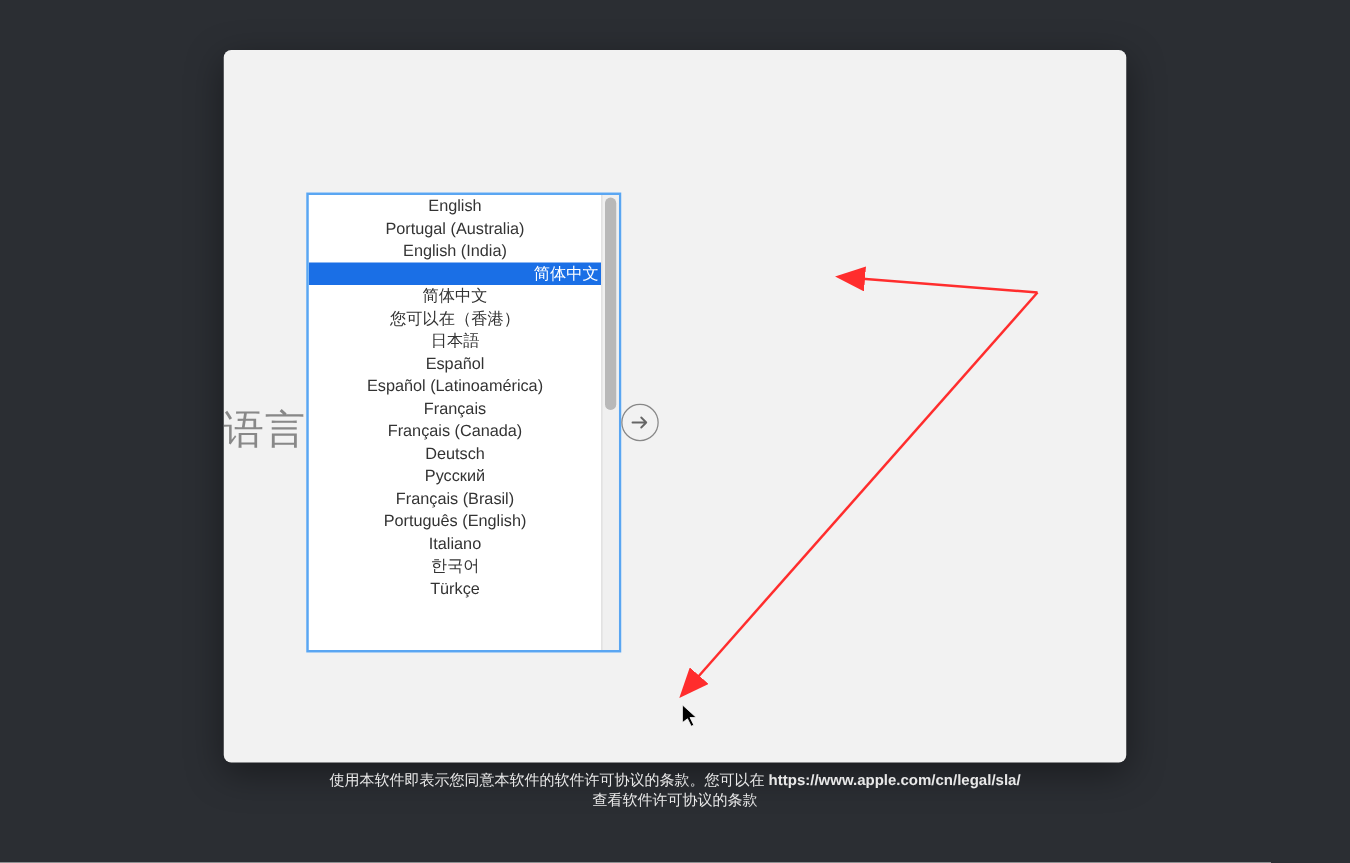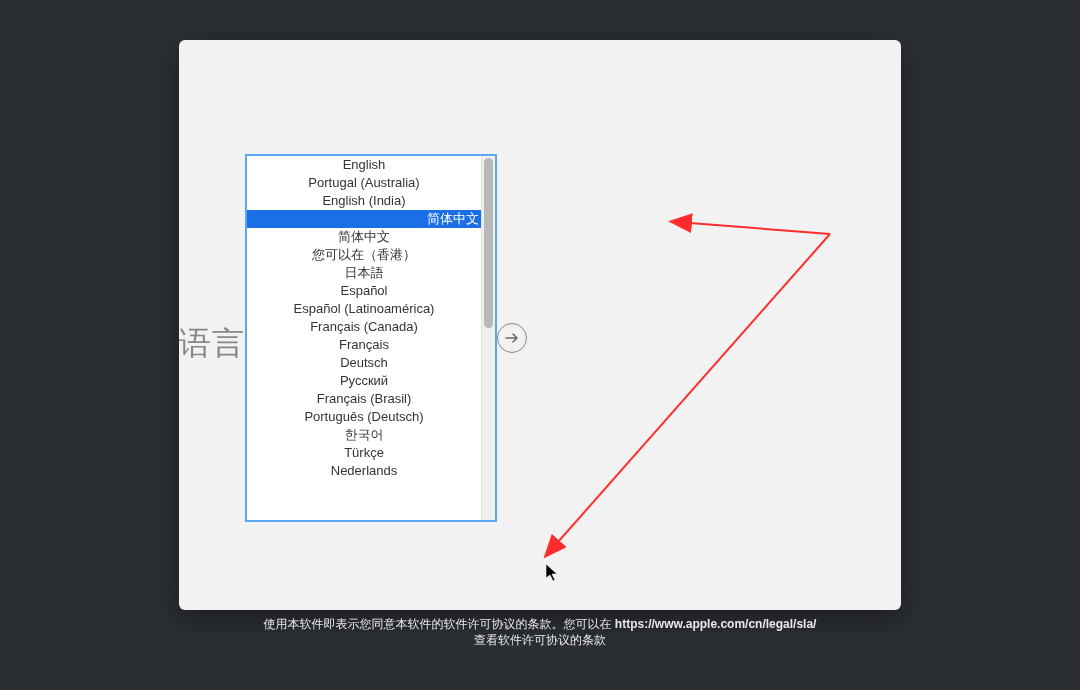--- a/index.html
+++ b/index.html
@@ -123,29 +123,29 @@
     <div class="list-scroll" id="list-scroll">
         <div class="list-item">English</div>
         <div class="list-item">Portugal (Australia)</div>
         <div class="list-item">English (India)</div>
         <div class="list-item selected">简体中文</div>
         <div class="list-item">简体中文</div>
         <div class="list-item">您可以在（香港）</div>
         <div class="list-item">日本語</div>
         <div class="list-item">Español</div>
         <div class="list-item">Español (Latinoamérica)</div>
+        <div class="list-item">Français</div>
         <div class="list-item">Français (Canada)</div>
-        <div class="list-item">Français</div>
         <div class="list-item">Deutsch</div>
         <div class="list-item">Русский</div>
         <div class="list-item">Français (Brasil)</div>
-        <div class="list-item">Português (Deutsch)</div>
+        <div class="list-item">Português (English)</div>
+        <div class="list-item">Italiano</div>
         <div class="list-item">한국어</div>
         <div class="list-item">Türkçe</div>
-        <div class="list-item">Nederlands</div>
       </div>
     <div class="scrollbar-track">
       <div class="scrollbar-thumb"></div>
     </div>
   </div>
 
   <div class="next-button">
     <span>
       <svg width="16" height="16" viewBox="0 0 16 16">
         <path d="M2 8 L13 8 M9 4 L13 8 L9 12" stroke="#666" stroke-width="1.5" fill="none" stroke-linecap="round" stroke-linejoin="round"></path>

